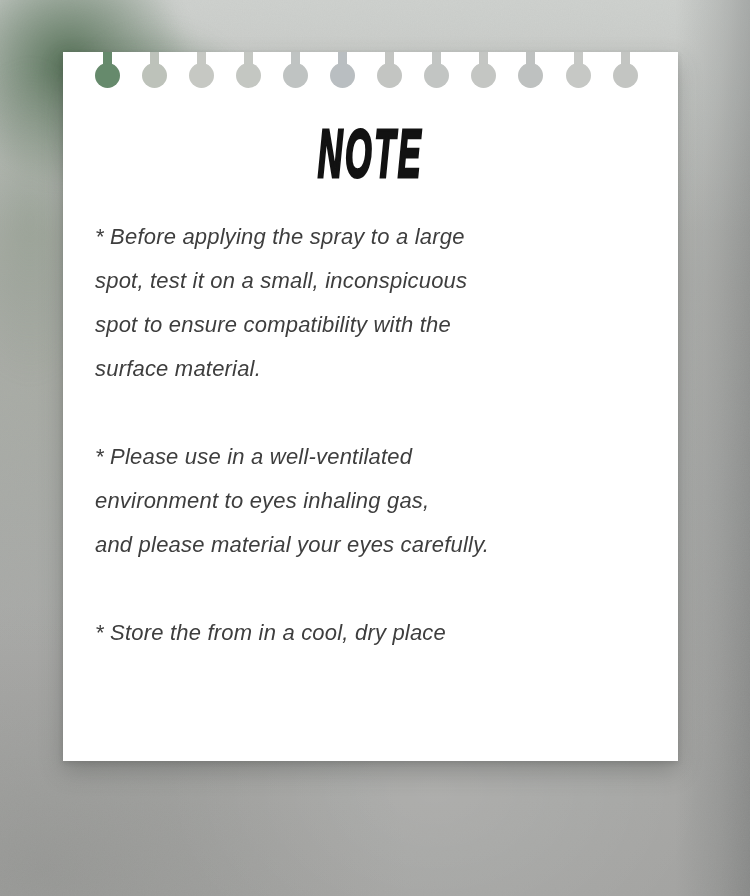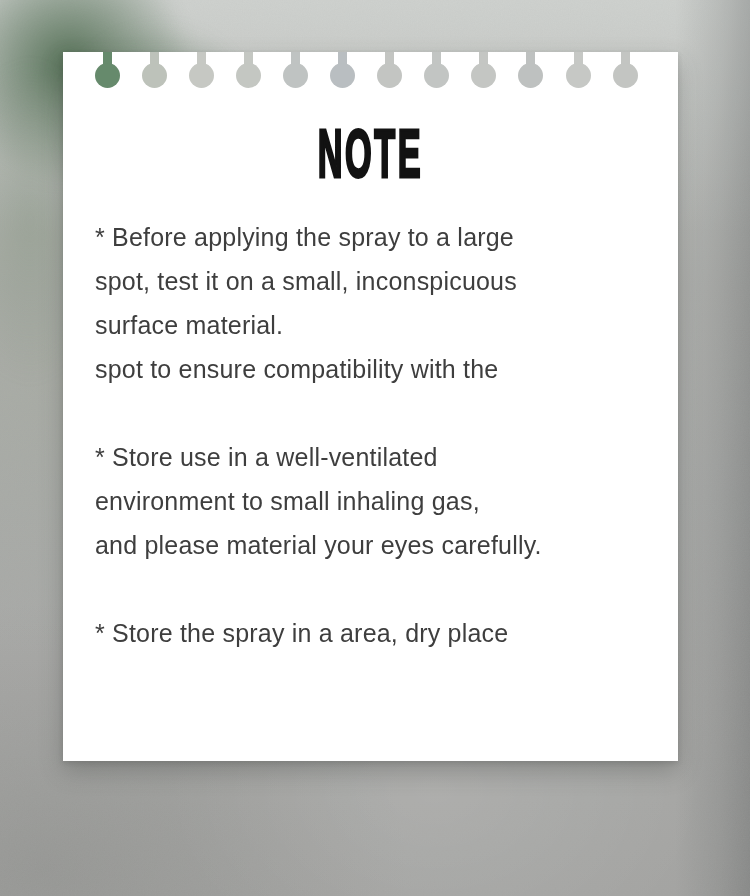--- a/index.html
+++ b/index.html
@@ -6,20 +6,21 @@
   .page{
     position:relative;width:750px;height:896px;overflow:hidden;
     font-family:"Liberation Sans",sans-serif;
     background:
       linear-gradient(90deg, rgba(0,0,0,0) 90%, rgba(85,88,88,0.18) 96%, rgba(70,73,74,0.30) 100%),
       linear-gradient(180deg, rgba(214,217,214,0.60) 0%, rgba(212,215,212,0.30) 13%, rgba(212,215,212,0) 26%),
       radial-gradient(ellipse 340px 420px at 6% 40%, rgba(150,158,140,0.30), rgba(150,158,140,0) 70%),
       radial-gradient(ellipse 520px 380px at 6% 97%, rgba(118,120,116,0.30), rgba(118,120,116,0) 70%),
       radial-gradient(ellipse 420px 300px at 58% 88%, rgba(255,255,255,0.10), rgba(255,255,255,0) 65%),
       linear-gradient(180deg, #c5c7c4 0%, #bbbdba 14%, #b1b2af 32%, #abacaa 55%, #a7a7a5 78%, #a3a3a1 100%);
+    font-style: italic;
   }
   .noise{position:absolute;left:0;top:0;z-index:1;pointer-events:none;}
   .foliage{position:absolute;border-radius:50%;pointer-events:none;z-index:2;filter:blur(7px);}
   .f1{left:-70px;top:-60px;width:280px;height:250px;
       background:radial-gradient(circle at 50% 50%, rgba(56,90,58,0.80), rgba(56,90,58,0) 65%);}
   .f2{left:55px;top:25px;width:230px;height:200px;
       background:radial-gradient(circle at 45% 50%, rgba(90,120,92,0.65), rgba(90,120,92,0) 65%);}
   .f3{left:-80px;top:60px;width:220px;height:460px;
       background:radial-gradient(ellipse 50% 50% at 50% 35%, rgba(125,142,122,0.40), rgba(125,142,122,0) 70%);}
   .card{
@@ -33,21 +34,21 @@
   .hole::after{content:'';position:absolute;top:11px;left:0;width:25px;height:25px;border-radius:50%;background:var(--hc);}
   .title{
     position:absolute;top:68px;left:0;width:100%;margin:0;
     text-align:center;font-weight:700;font-size:66px;line-height:1;
     letter-spacing:5px;color:#121212;
     transform:scale(0.52,1.04);transform-origin:50% 50%;
     -webkit-text-stroke:3px #121212;
   }
   .body{position:absolute;left:32px;top:163px;width:560px;color:#3e3e3e;}
   .para{margin:0 0 44px 0;}
-  .line{font-size:25px;line-height:44px;white-space:nowrap;letter-spacing:0.2px;}
+  .line{font-size:22px;line-height:44px;white-space:nowrap;letter-spacing:0.2px;}
 </style>
 </head>
 <body>
 
 <div class="page">
 
   <svg class="noise" width="750" height="896" aria-hidden="true">
     <filter id="n">
       <feTurbulence type="fractalNoise" baseFrequency="0.85" numOctaves="2" stitchTiles="stitch"></feTurbulence>
       <feColorMatrix type="matrix" values="0 0 0 0 0.42  0 0 0 0 0.44  0 0 0 0 0.43  0 0 0 0.16 0"></feColorMatrix>
@@ -74,27 +75,27 @@
         <div class="hole" style="left: 515px; --hc: #c6c8c5;"></div>
         <div class="hole" style="left: 562.1px; --hc: #c3c5c2;"></div>
       </div>
 
     <h1 class="title">NOTE</h1>
 
     <div class="body">
       <div class="para">
         <div class="line">* Before applying the spray to a large</div>
         <div class="line">spot, test it on a small, inconspicuous</div>
+        <div class="line">spot to ensure compatibility with the</div>
         <div class="line">surface material.</div>
-        <div class="line">spot to ensure compatibility with the</div>
       </div>
       <div class="para">
-        <div class="line">* Store use in a well-ventilated</div>
-        <div class="line">environment to small inhaling gas,</div>
+        <div class="line">* Please use in a well-ventilated</div>
+        <div class="line">environment to eyes inhaling gas,</div>
         <div class="line">and please material your eyes carefully.</div>
       </div>
       <div class="para">
-        <div class="line">* Store the spray in a area, dry place</div>
+        <div class="line">* Store the from in a cool, dry place</div>
       </div>
     </div>
   </div>
 
 </div>
 
 </body></html>

